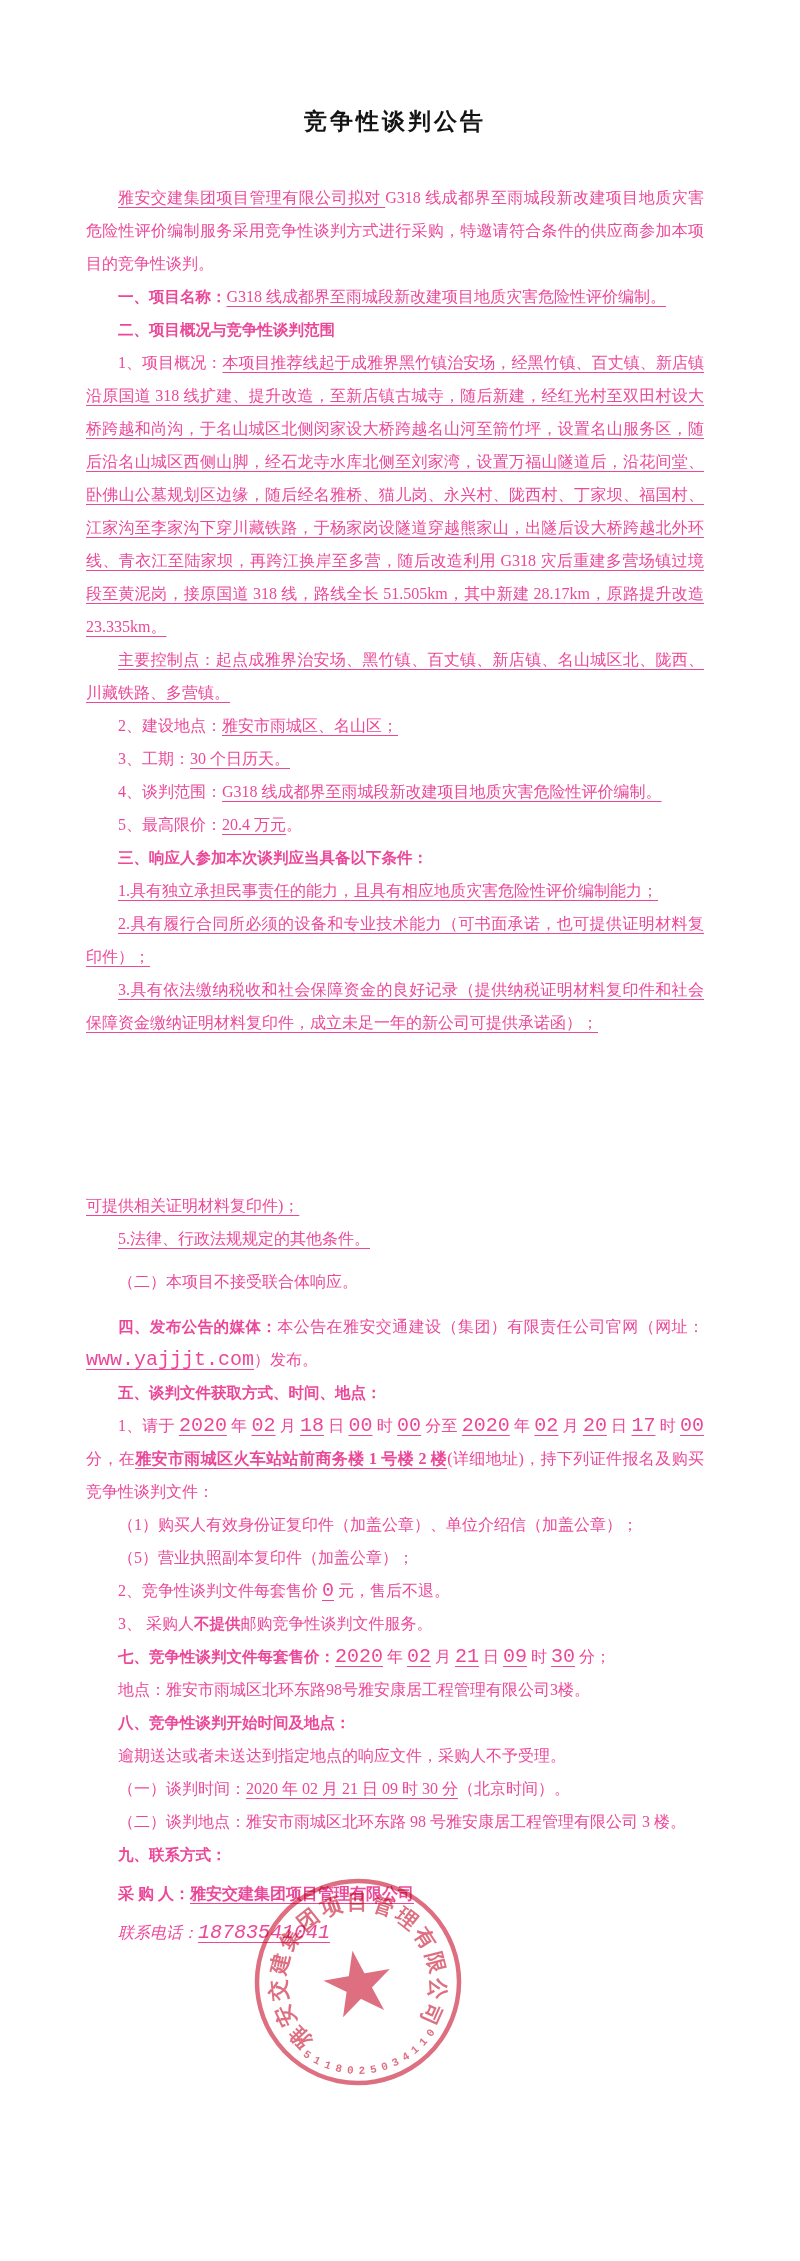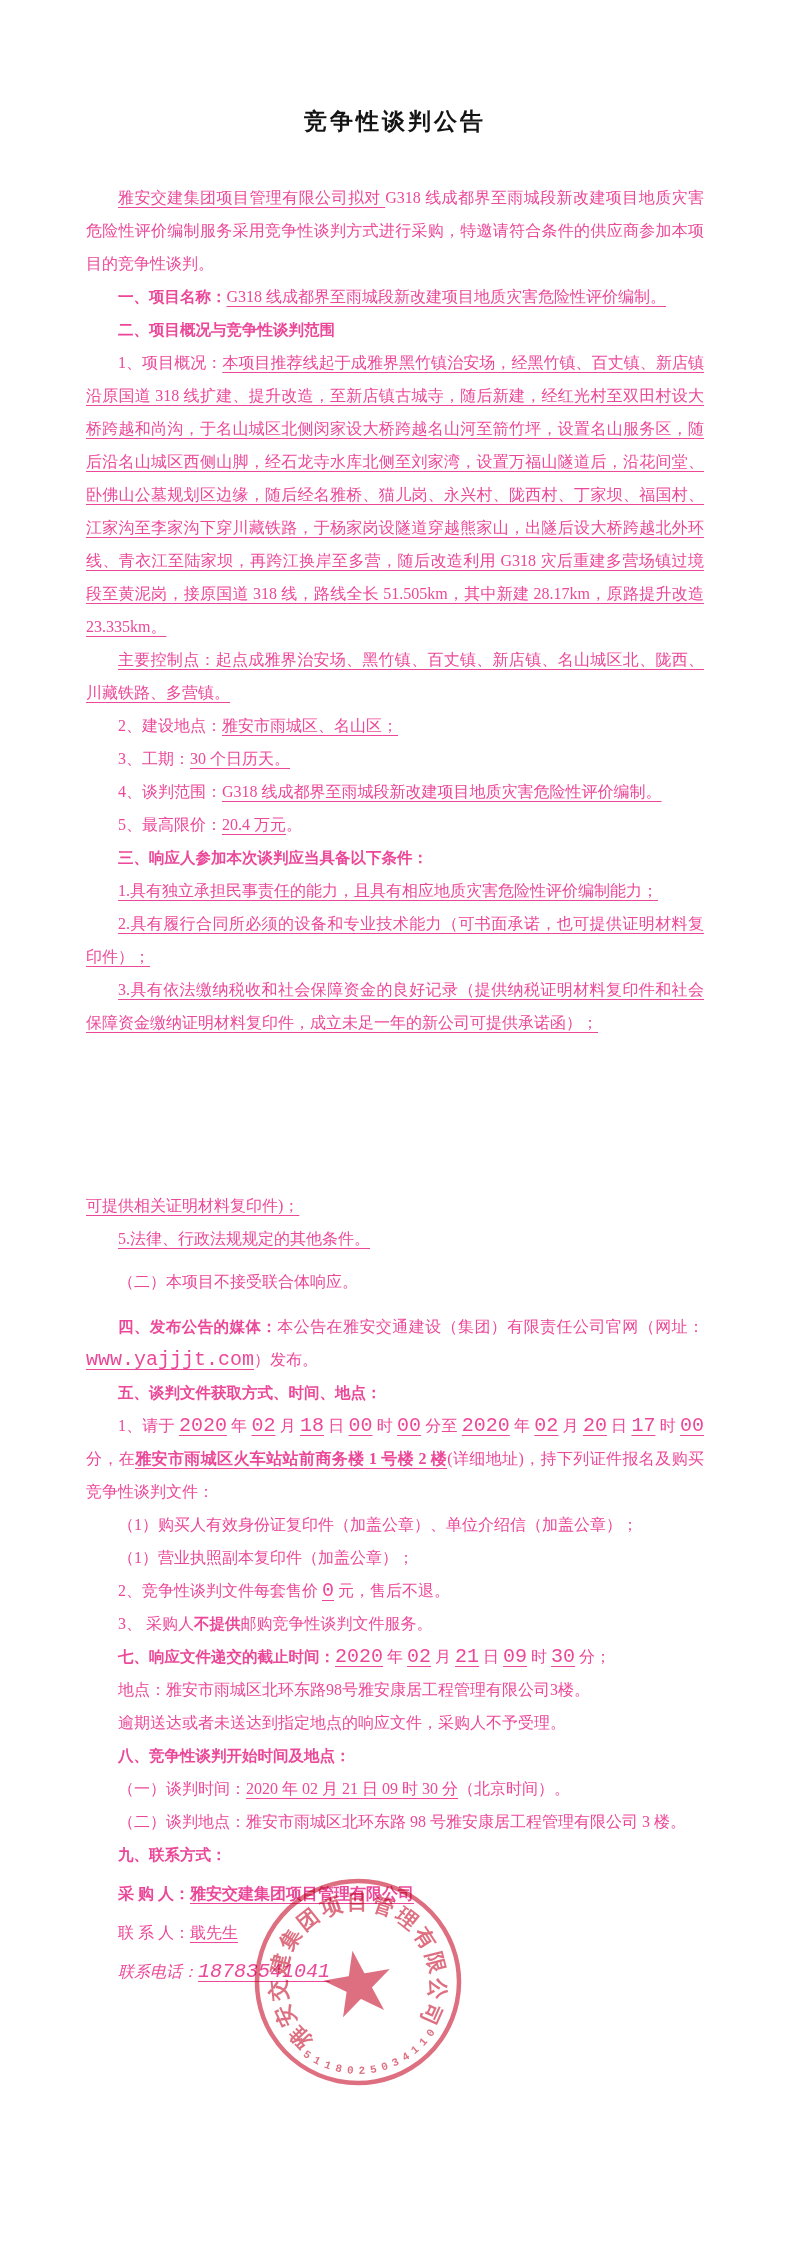--- a/index.html
+++ b/index.html
@@ -37,32 +37,31 @@
         <p class="para"><span class="seg-u">1.具有独立承担民事责任的能力，且具有相应地质灾害危险性评价编制能力；</span></p>
         <p class="para"><span class="seg-u">2.具有履行合同所必须的设备和专业技术能力（可书面承诺，也可提供证明材料复印件）；</span></p>
         <p class="para"><span class="seg-u">3.具有依法缴纳税收和社会保障资金的良好记录（提供纳税证明材料复印件和社会保障资金缴纳证明材料复印件，成立未足一年的新公司可提供承诺函）；</span></p>
         <p class="para no-indent" style="margin-top: 150px;"><span class="seg-u">可提供相关证明材料复印件)；</span></p>
         <p class="para"><span class="seg-u">5.法律、行政法规规定的其他条件。</span></p>
         <p class="para" style="margin-top: 10px;"><span class="">（二）本项目不接受联合体响应。</span></p>
         <p class="para" style="margin-top: 12px;"><span class="seg-b seg-s">四、发布公告的媒体：</span><span class="">本公告在雅安交通建设（集团）有限责任公司官网（网址：</span><span class="seg-u seg-m">www.yajjjt.com</span><span class="">）发布。</span></p>
         <p class="para"><span class="seg-b seg-s">五、谈判文件获取方式、时间、地点：</span></p>
         <p class="para"><span class="">1、请于 </span><span class="seg-u seg-m">2020</span><span class=""> 年 </span><span class="seg-u seg-m">02</span><span class=""> 月 </span><span class="seg-u seg-m">18</span><span class=""> 日 </span><span class="seg-u seg-m">00</span><span class=""> 时 </span><span class="seg-u seg-m">00</span><span class=""> 分至 </span><span class="seg-u seg-m">2020</span><span class=""> 年 </span><span class="seg-u seg-m">02</span><span class=""> 月 </span><span class="seg-u seg-m">20</span><span class=""> 日 </span><span class="seg-u seg-m">17</span><span class=""> 时 </span><span class="seg-u seg-m">00</span><span class=""> 分，在</span><span class="seg-b seg-u">雅安市雨城区火车站站前商务楼 1 号楼 2 楼</span><span class="">(详细地址)，持下列证件报名及购买竞争性谈判文件：</span></p>
         <p class="para"><span class="">（1）购买人有效身份证复印件（加盖公章）、单位介绍信（加盖公章）；</span></p>
-        <p class="para"><span class="">（1）营业执照副本复印件（加盖公章）；</span></p>
+        <p class="para"><span class="">（5）营业执照副本复印件（加盖公章）；</span></p>
         <p class="para"><span class="">2、竞争性谈判文件每套售价 </span><span class="seg-u seg-m">0</span><span class=""> 元，售后不退。</span></p>
         <p class="para"><span class="">3、 采购人</span><span class="seg-b seg-s">不提供</span><span class="">邮购竞争性谈判文件服务。</span></p>
-        <p class="para"><span class="seg-b seg-s">七、响应文件递交的截止时间：</span><span class="seg-u seg-m">2020</span><span class=""> 年 </span><span class="seg-u seg-m">02</span><span class=""> 月 </span><span class="seg-u seg-m">21</span><span class=""> 日 </span><span class="seg-u seg-m">09</span><span class=""> 时 </span><span class="seg-u seg-m">30</span><span class=""> 分；</span></p>
+        <p class="para"><span class="seg-b seg-s">七、竞争性谈判文件每套售价：</span><span class="seg-u seg-m">2020</span><span class=""> 年 </span><span class="seg-u seg-m">02</span><span class=""> 月 </span><span class="seg-u seg-m">21</span><span class=""> 日 </span><span class="seg-u seg-m">09</span><span class=""> 时 </span><span class="seg-u seg-m">30</span><span class=""> 分；</span></p>
         <p class="para"><span class="">地点：雅安市雨城区北环东路98号雅安康居工程管理有限公司3楼。</span></p>
+        <p class="para"><span class="seg-b seg-s">八、竞争性谈判开始时间及地点：</span></p>
         <p class="para"><span class="">逾期送达或者未送达到指定地点的响应文件，采购人不予受理。</span></p>
-        <p class="para"><span class="seg-b seg-s">八、竞争性谈判开始时间及地点：</span></p>
         <p class="para"><span class="">（一）谈判时间：</span><span class="seg-u">2020 年 02 月 21 日 09 时 30 分</span><span class="">（北京时间）。</span></p>
         <p class="para"><span class="">（二）谈判地点：雅安市雨城区北环东路 98 号雅安康居工程管理有限公司 3 楼。</span></p>
         <p class="para"><span class="seg-b seg-s">九、联系方式：</span></p>
         <p class="para" style="margin-top: 6px; font-weight: bold;"><span class="">采 购 人：</span><span class="seg-u">雅安交建集团项目管理有限公司</span></p>
-        <p class="para" style="margin-top: 6px;"><span class="">联 系 人：</span><span class="seg-u">戢先生</span></p>
         <p class="para" style="margin-top: 6px; font-style: italic;"><span class="">联系电话：</span><span class="seg-u seg-m">18783541041</span></p>
       </div>
   </div>
   <div class="seal">
     <svg width="220" height="220" viewBox="0 0 220 220">
         <circle cx="110" cy="110" r="101" fill="none" stroke="#d8566b" stroke-width="4.5"></circle>
         <text x="110" y="112" transform="rotate(0 110 112)" fill="#d8566b" font-size="78" font-weight="bold" text-anchor="middle" dominant-baseline="central">★</text>
         <text x="43.67699419559666" y="154.73543227765973" transform="rotate(-124 43.67699419559666 154.73543227765973)" fill="#d8566b" font-size="21" font-weight="bold" text-anchor="middle" dominant-baseline="central">雅</text>
         <text x="32.69820511958933" y="130.60175983422081" transform="rotate(-104.92307692307692 32.69820511958933 130.60175983422081)" fill="#d8566b" font-size="21" font-weight="bold" text-anchor="middle" dominant-baseline="central">安</text>
         <text x="30.21014802468072" y="104.20521598705899" transform="rotate(-85.84615384615384 30.21014802468072 104.20521598705899)" fill="#d8566b" font-size="21" font-weight="bold" text-anchor="middle" dominant-baseline="central">交</text>

